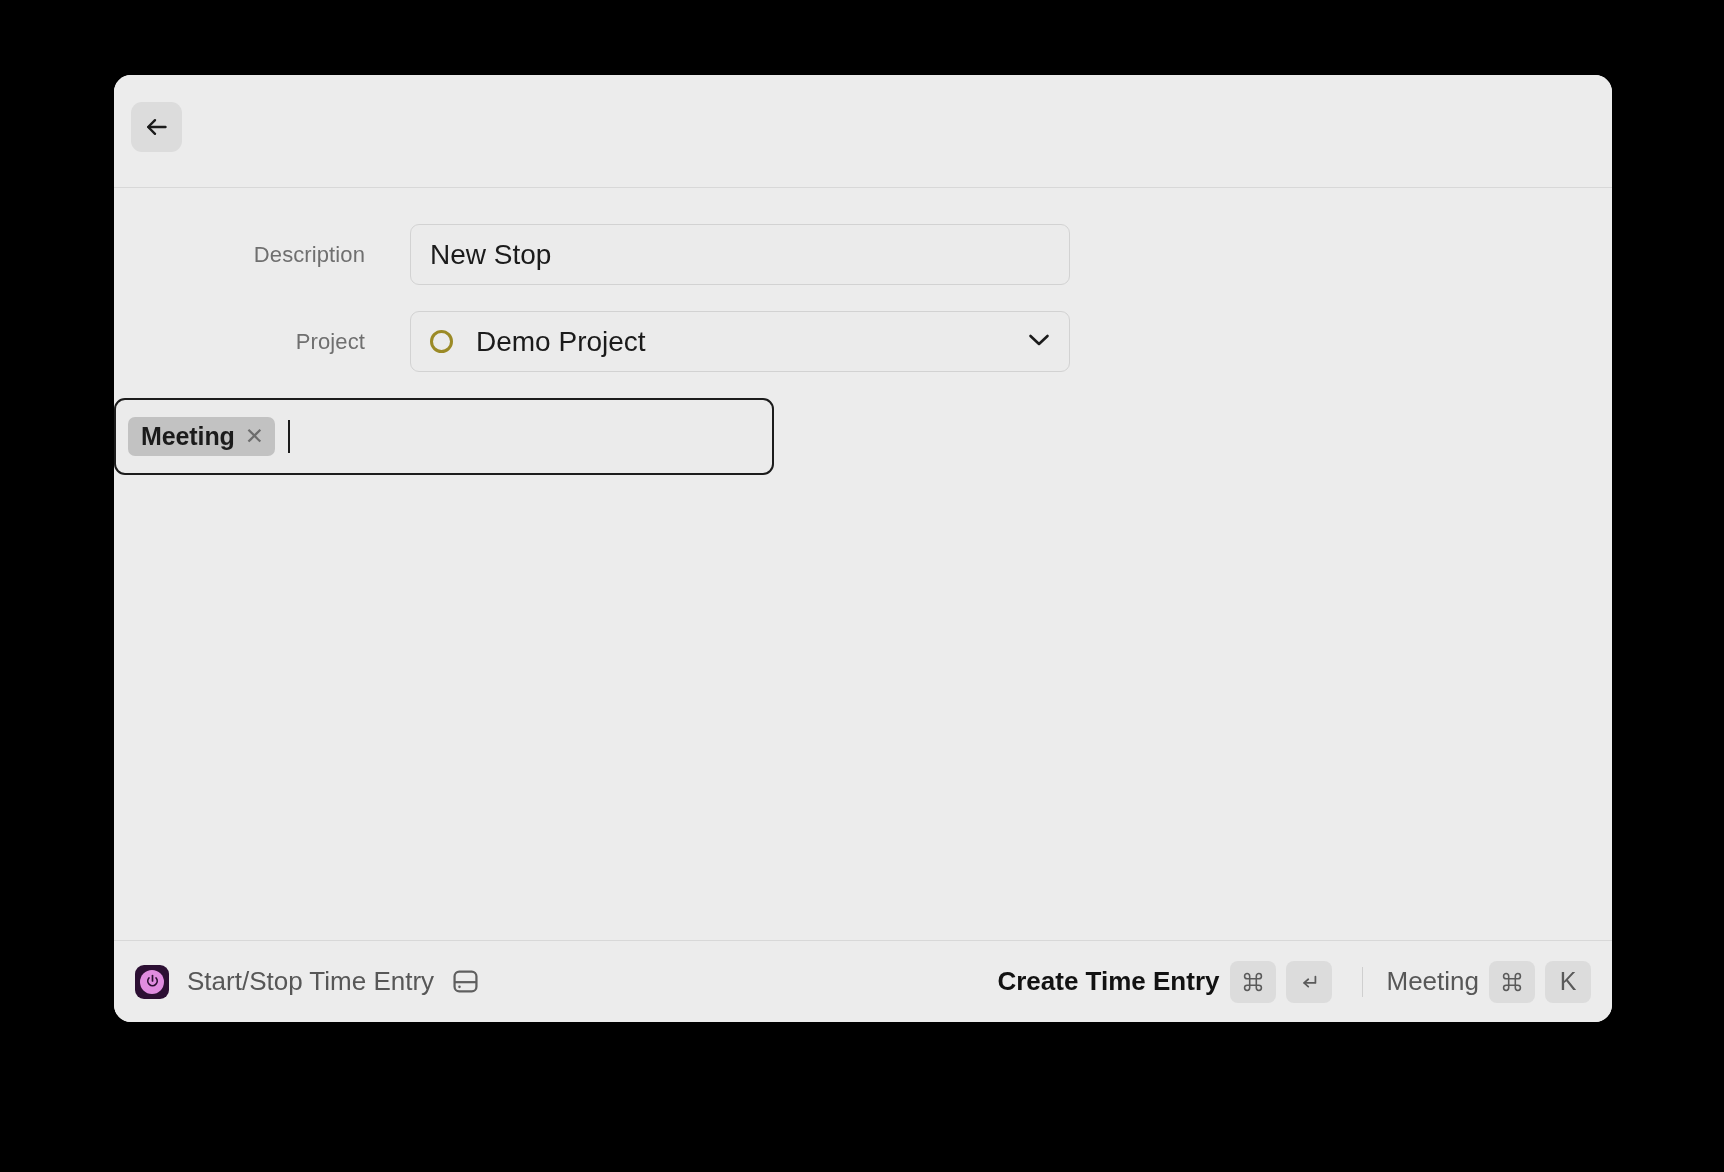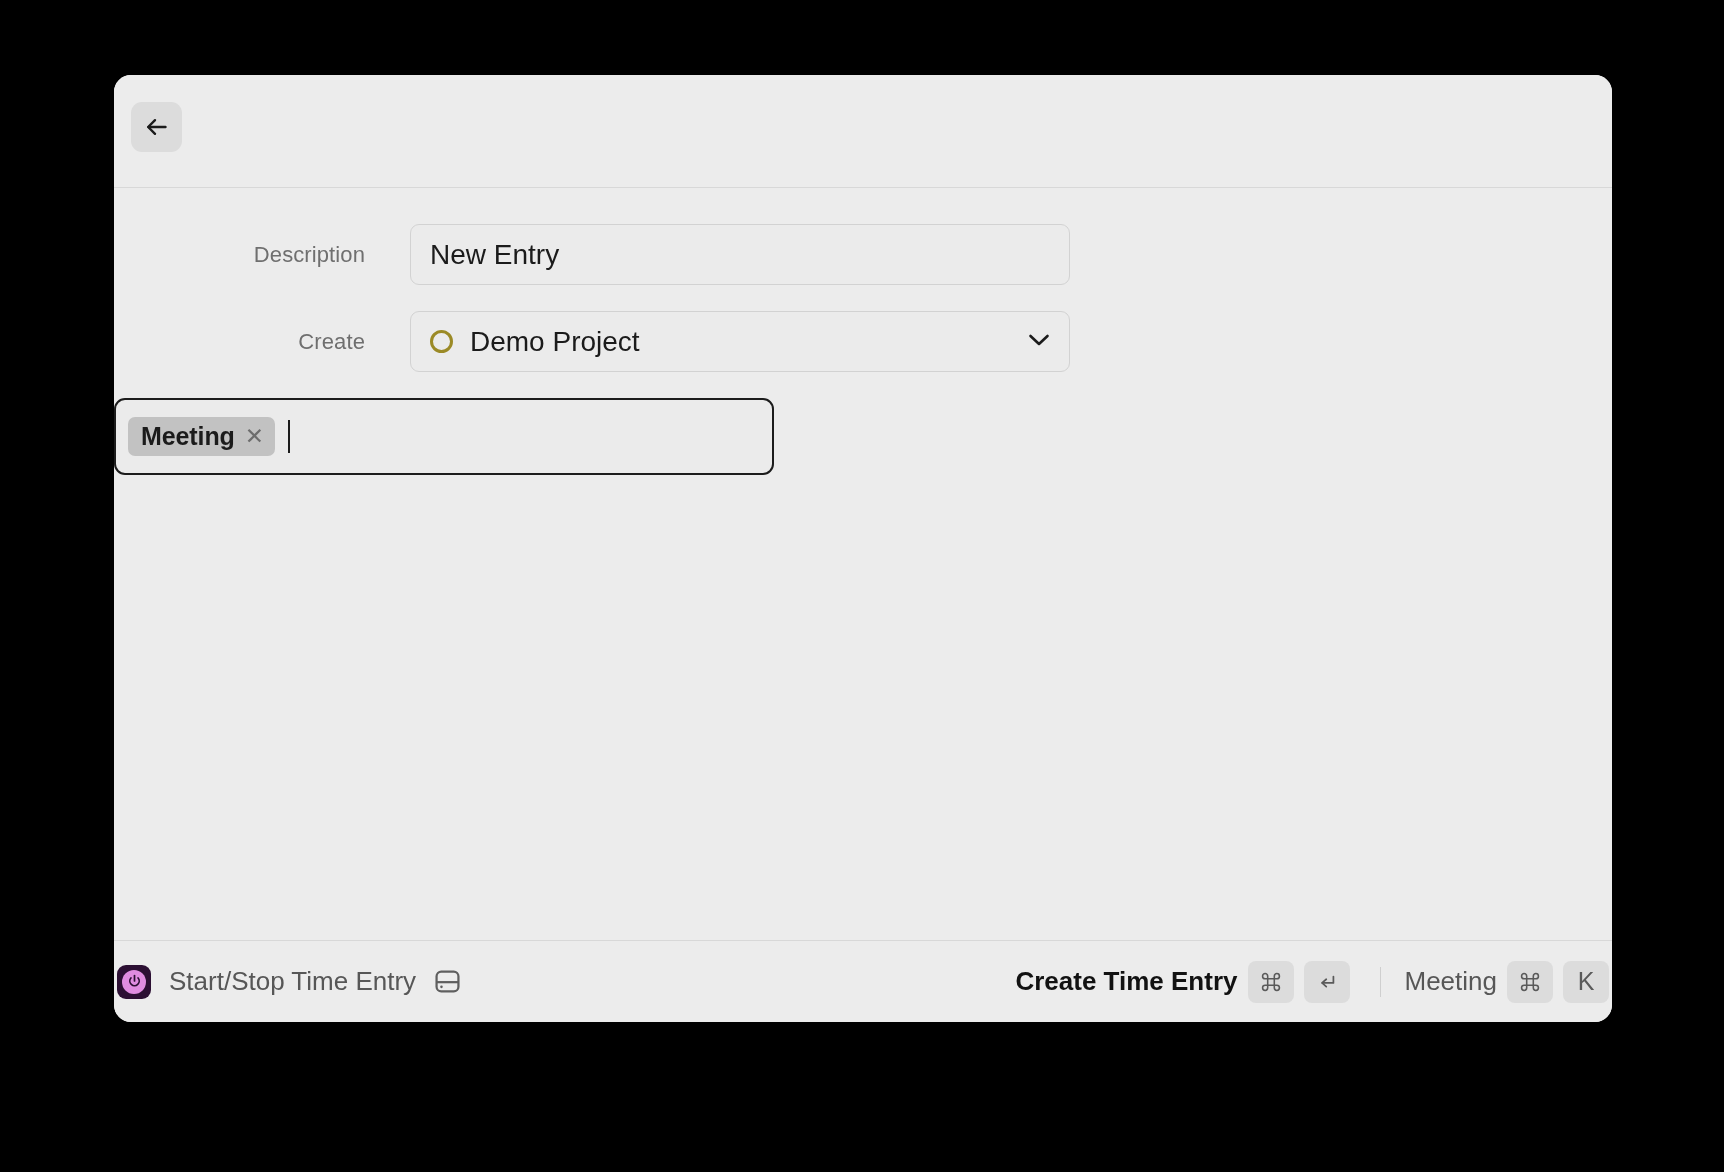--- a/index.html
+++ b/index.html
@@ -112,20 +112,21 @@
   .select-input {
     height: 61px;
     box-sizing: border-box;
     border: 1px solid #d2d2d2;
     border-radius: 9px;
     background: #ebebeb;
     display: flex;
     align-items: center;
     padding: 0 19px;
     position: relative;
+    gap: 6px;
   }
 
   .project-dot {
     width: 23px;
     height: 23px;
     border-radius: 50%;
     border: 3px solid #9b8a26;
     box-sizing: border-box;
     margin-right: 17px;
     flex: 0 0 auto;
@@ -190,21 +191,21 @@
   }
 
   
   .footer {
     flex: 0 0 82px;
     height: 82px;
     border-top: 1px solid #d8d8d8;
     background: #ececec;
     display: flex;
     align-items: center;
-    padding: 0 3px;
+    padding: 0 21px;
     box-sizing: border-box;
   }
 
   .footer-left {
     display: flex;
     align-items: center;
     flex: 0 0 auto;
   }
 
   .app-icon {
@@ -305,27 +306,27 @@
       </div>
     </div>
 
     <div class="body">
       <div class="form">
 
         <div class="field-row">
           <div class="field-label">Description</div>
           <div class="field-control">
             <div class="text-input">
-              <span>New Entry</span>
+              <span>New Stop</span>
             </div>
           </div>
         </div>
 
         <div class="field-row">
-          <div class="field-label">Create</div>
+          <div class="field-label">Project</div>
           <div class="field-control">
             <div class="select-input">
               <span class="project-dot"></span>
               <span class="select-value">Demo Project</span>
               <span class="chevron">
                 <svg width="22" height="14" viewBox="0 0 22 14" fill="none" xmlns="http://www.w3.org/2000/svg">
                   <path d="M2.5 3 L11 11 L19.5 3" stroke="#1b1b1b" stroke-width="2.6" stroke-linecap="round" stroke-linejoin="round"></path>
                 </svg>
               </span>
             </div>

